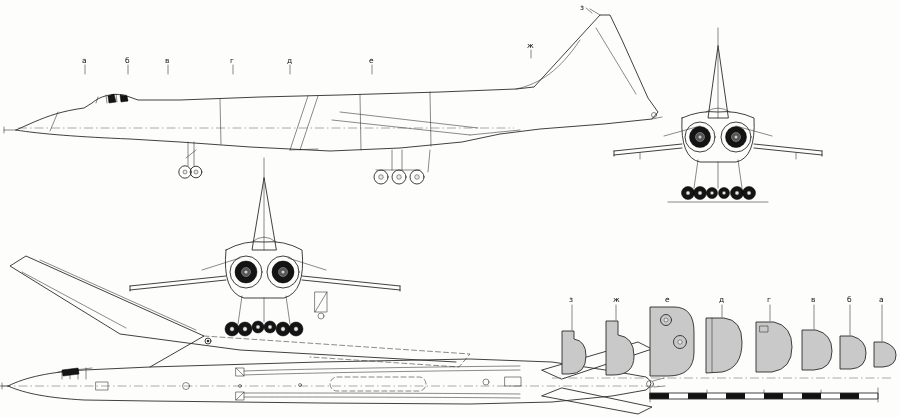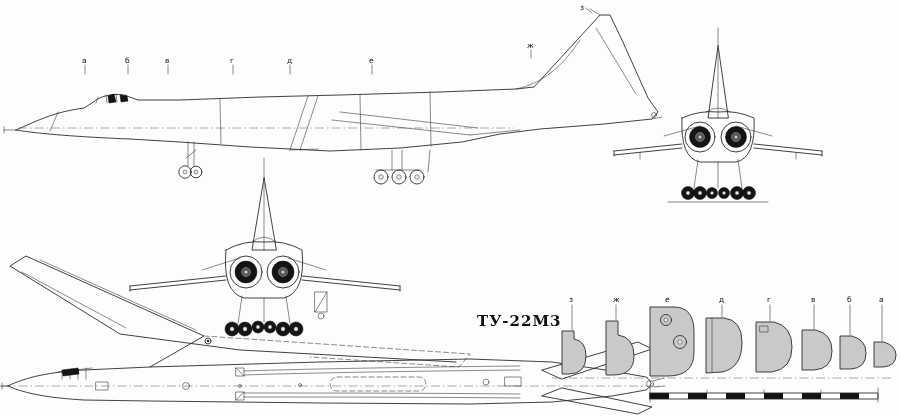--- a/index.html
+++ b/index.html
@@ -287,15 +287,14 @@
     <rect x="802" y="393" width="19" height="6" fill="#111"></rect>
     <rect x="821" y="393" width="19" height="6" fill="#fff"></rect>
     <rect x="840" y="393" width="19" height="6" fill="#111"></rect>
     <rect x="859" y="393" width="19" height="6" fill="#fff"></rect>
     <rect class="o" x="650" y="393" width="228" height="6" fill="none"></rect>
     <path class="t" d="M650,388 V402 M878,388 V402 M707,390 V393 M764,390 V393 M821,390 V393"></path>
   </g>
 
 </svg>
 
-<div class="title">ТУ-22М3</div>
 
 </div>
 
 </body></html>

